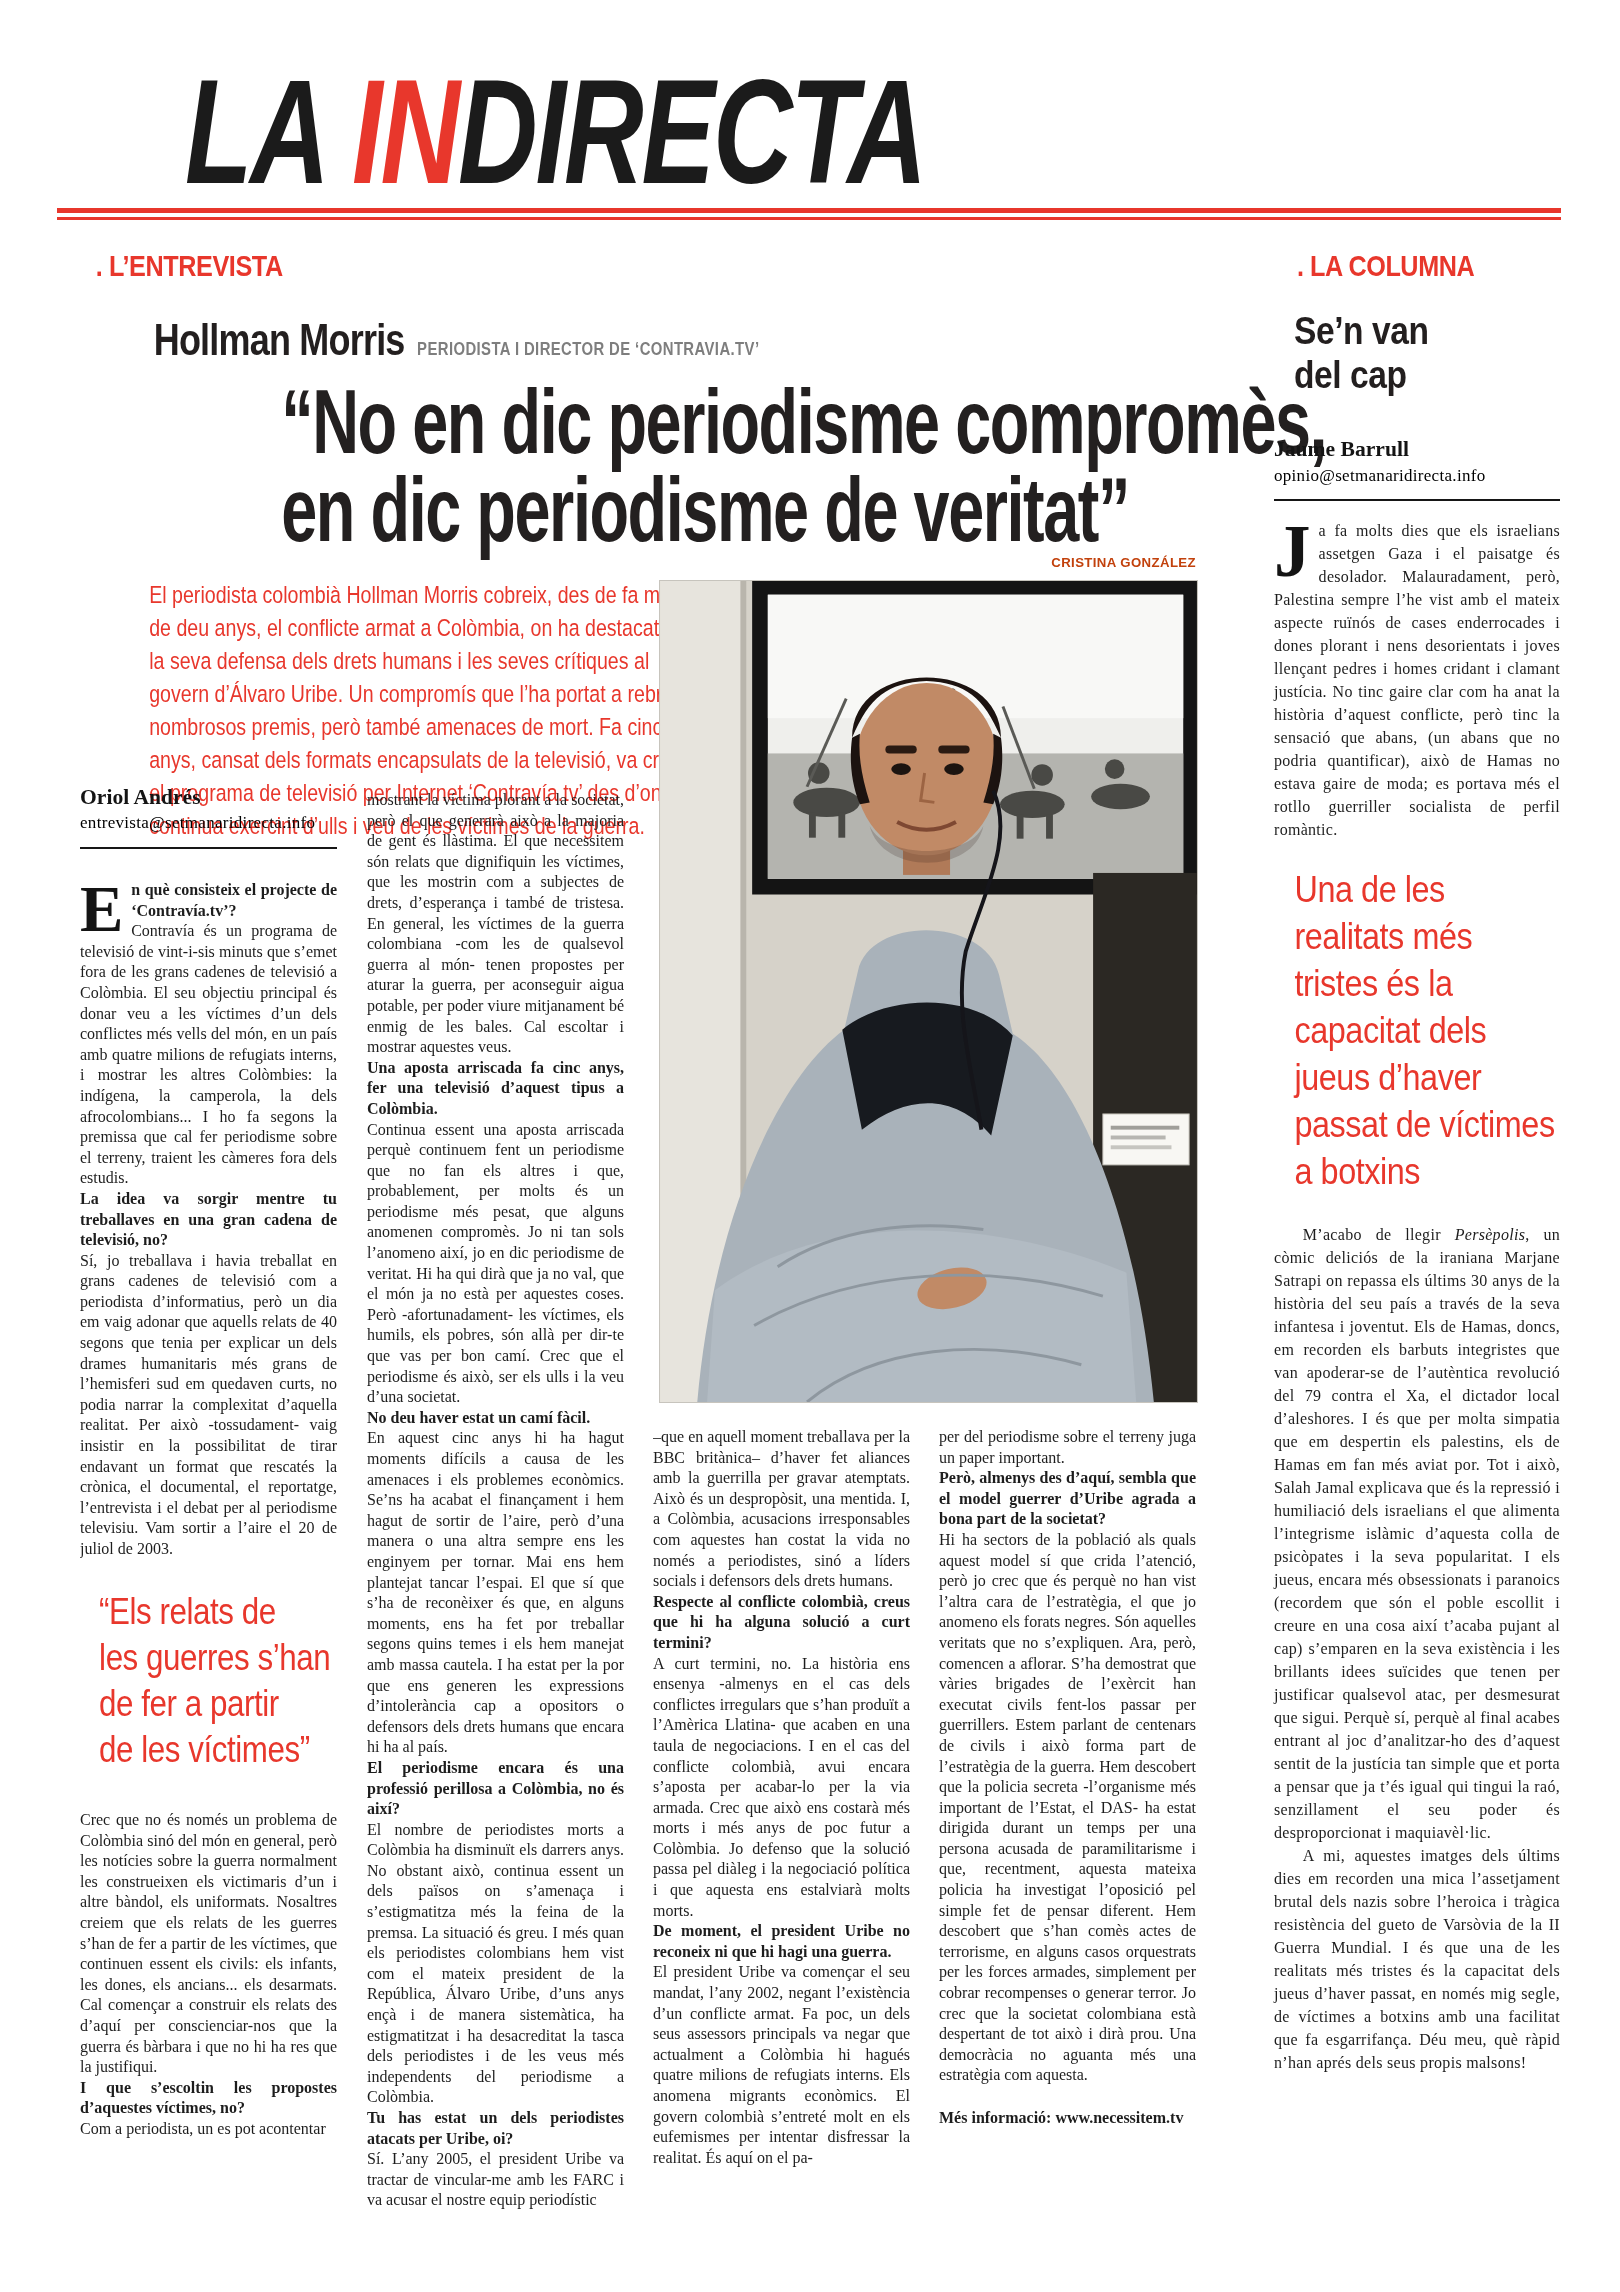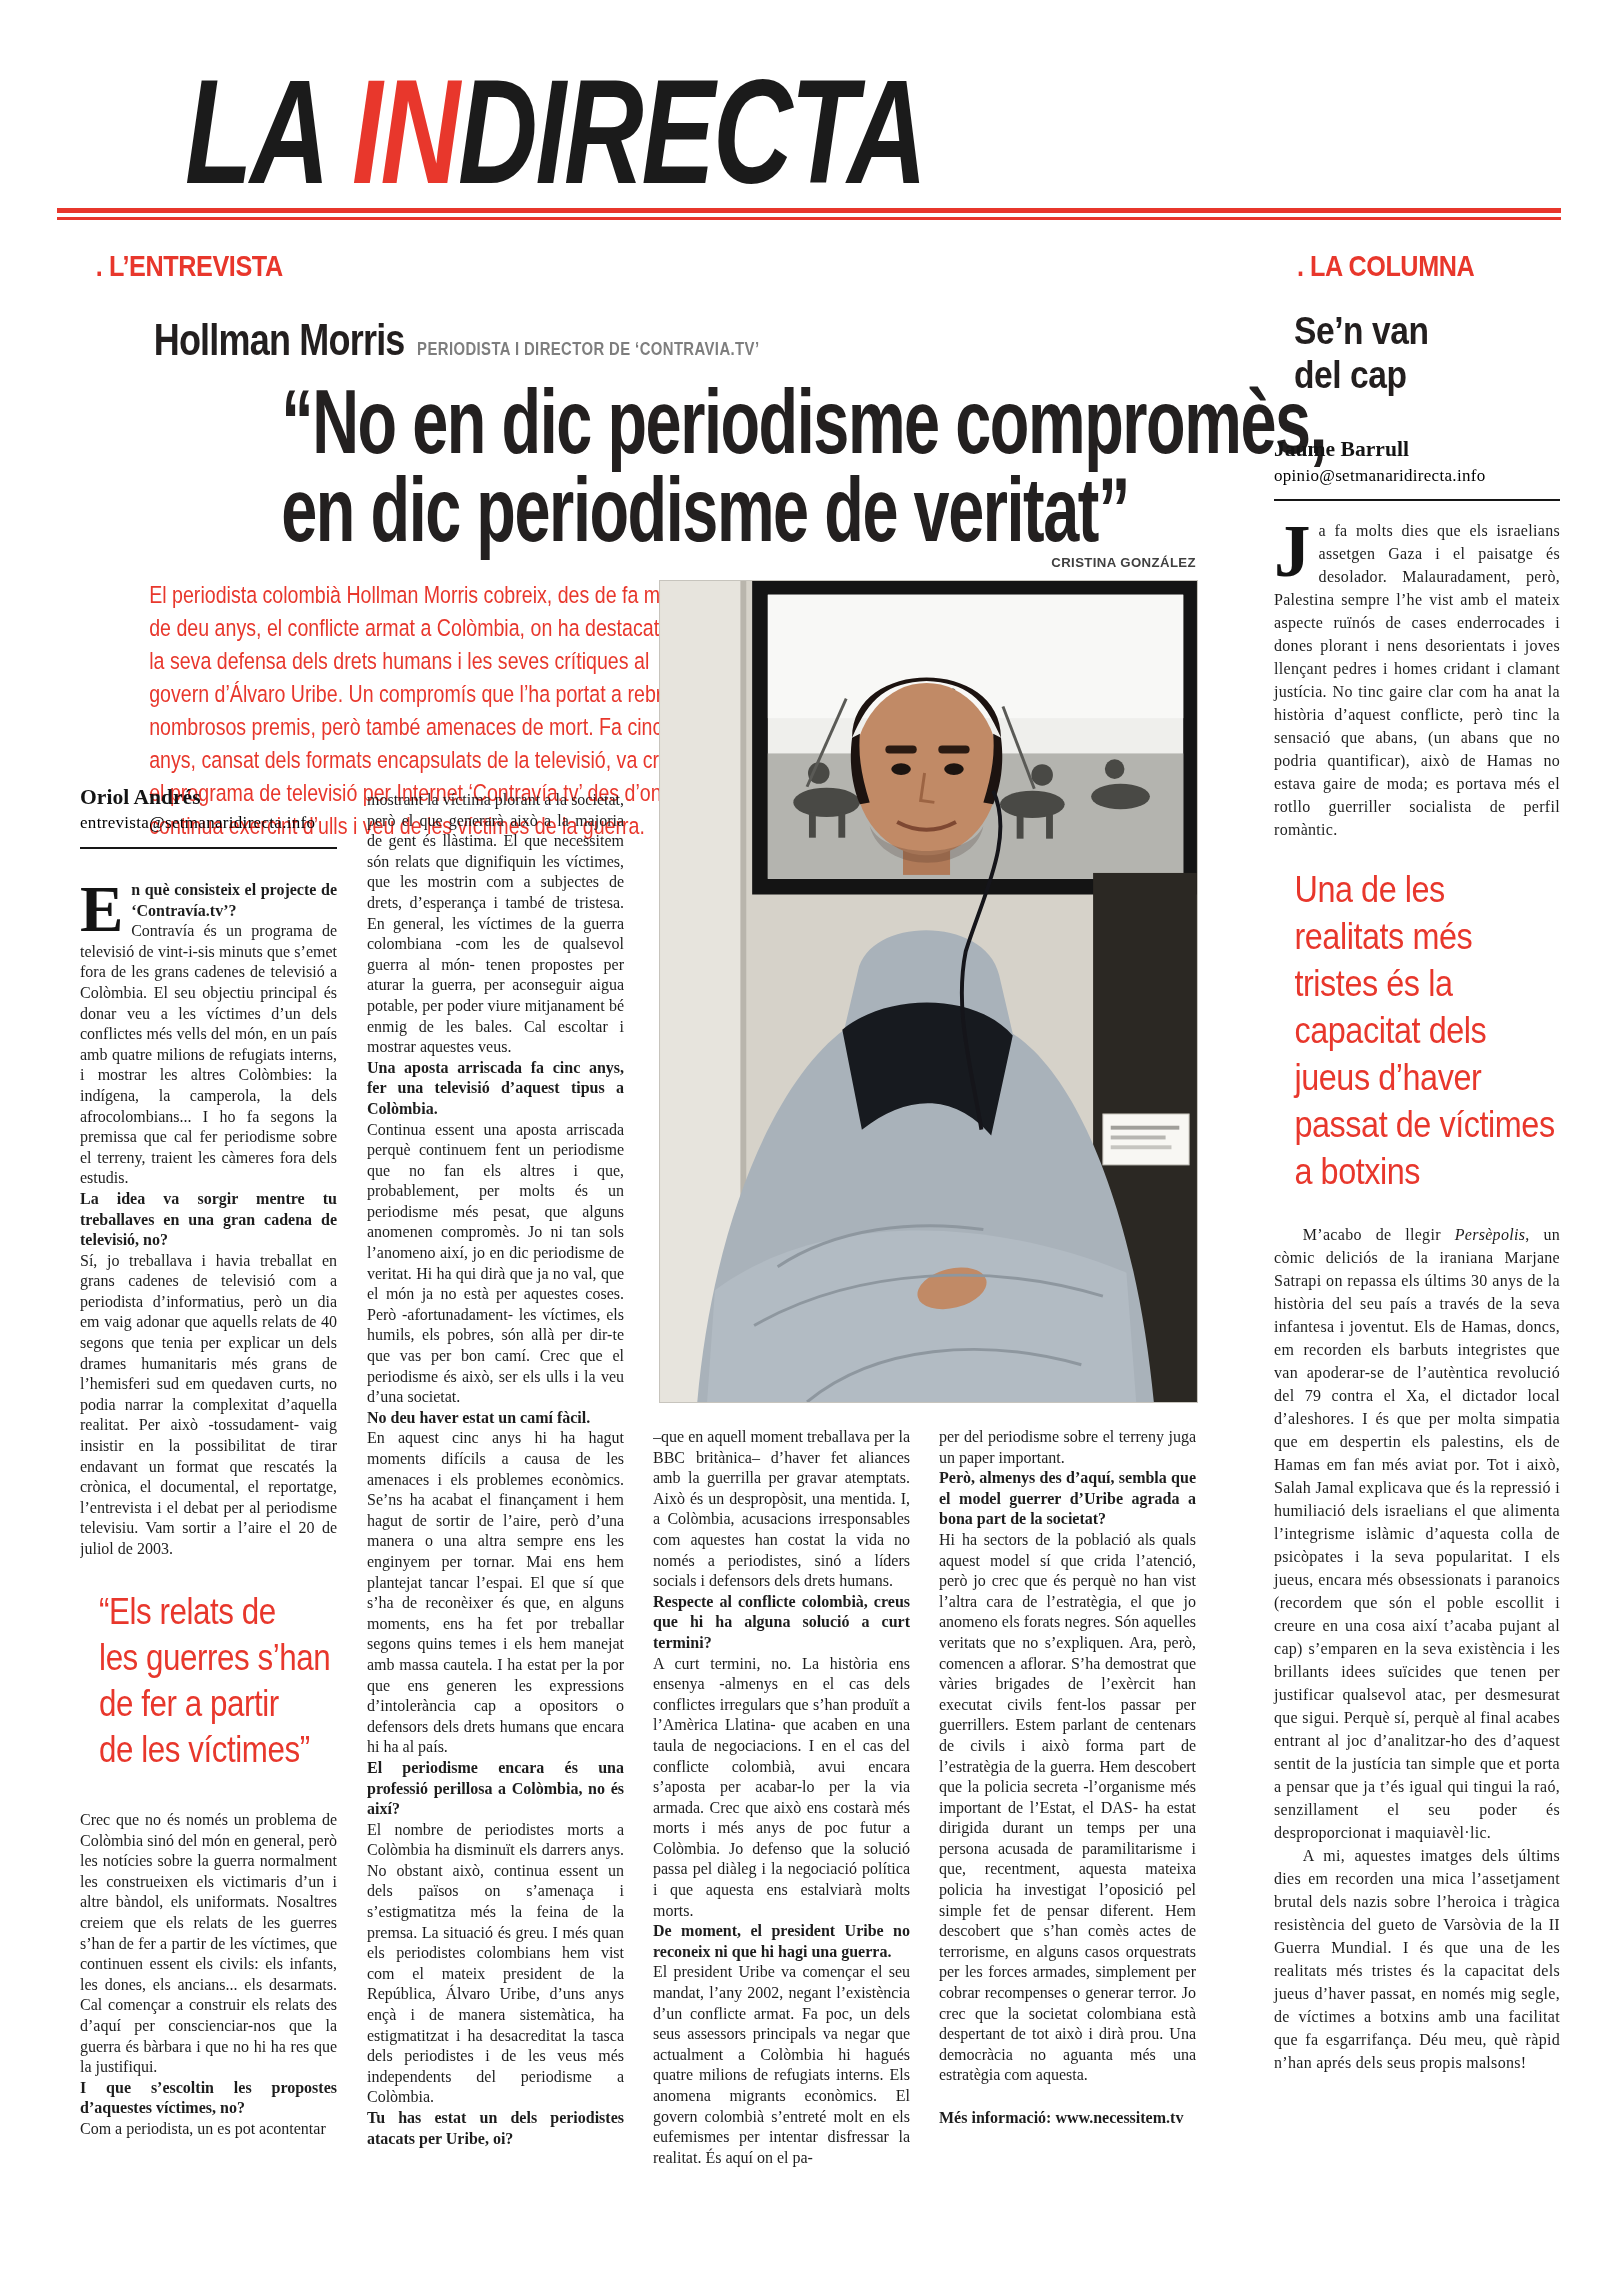--- a/index.html
+++ b/index.html
@@ -30,21 +30,21 @@
   #person-role{font-weight:700;font-size:18.6px;letter-spacing:0.5px;color:#7e7e7e;margin-left:15.7px;}
   #headline-inner{
     font-weight:700;font-size:90px;line-height:88px;letter-spacing:-2px;
     color:#232020;white-space:nowrap;transform:scaleX(.72);
   }
   #intro-inner{
     width:692px;transform:scaleX(.8);
     font-size:24.5px;line-height:33px;color:#e8372c;letter-spacing:0;
   }
   #photo-credit{
-    font-weight:700;font-size:13.2px;letter-spacing:0.4px;color:#404040;text-align:right;
+    font-weight:700;font-size:13.2px;letter-spacing:0.4px;color:#c2410c;text-align:right;
   }
 
   
   .byline{font-family:"Liberation Serif",serif;border-bottom:2px solid #161616;padding-bottom:11.8px;}
   .byline-name{font-weight:700;font-size:21.6px;line-height:27.4px;color:#141414;}
   .byline-email{font-size:17px;line-height:23.5px;letter-spacing:0.3px;color:#000000;}
 
   
   .body-col{
     font-family:"Liberation Serif",serif;font-size:16px;line-height:20.6px;
@@ -220,20 +220,21 @@
 
   <div class="abs body-col" style="left:367px;top:790px;width:257px;height:1476px;">
     <p>mostrant la víctima plorant a la societat, però el que generarà això a la majoria de gent és llàstima. El que necessitem són relats que dignifiquin les víctimes, que les mostrin com a subjectes de drets, d’esperança i també de tristesa. En general, les víctimes de la guerra colombiana -com les de qualsevol guerra al món- tenen propostes per aturar la guerra, per aconseguir aigua potable, per poder viure mitjanament bé enmig de les bales. Cal escoltar i mostrar aquestes veus.</p>
     <p class="q">Una aposta arriscada fa cinc anys, fer una televisió d’aquest tipus a Colòmbia.</p>
     <p>Continua essent una aposta arriscada perquè continuem fent un periodisme que no fan els altres i que, probablement, per molts és un periodisme més pesat, que alguns anomenen compromès. Jo ni tan sols l’anomeno així, jo en dic periodisme de veritat. Hi ha qui dirà que ja no val, que el món ja no està per aquestes coses. Però -afortunadament- les víctimes, els humils, els pobres, són allà per dir-te que vas per bon camí. Crec que el periodisme és això, ser els ulls i la veu d’una societat.</p>
     <p class="q">No deu haver estat un camí fàcil.</p>
     <p>En aquest cinc anys hi ha hagut moments difícils a causa de les amenaces i els problemes econòmics. Se’ns ha acabat el finançament i hem hagut de sortir de l’aire, però d’una manera o una altra sempre ens les enginyem per tornar. Mai ens hem plantejat tancar l’espai. El que sí que s’ha de reconèixer és que, en alguns moments, ens ha fet por treballar segons quins temes i els hem manejat amb massa cautela. I ha estat per la por que ens generen les expressions d’intolerància cap a opositors o defensors dels drets humans que encara hi ha al país.</p>
     <p class="q">El periodisme encara és una professió perillosa a Colòmbia, no és així?</p>
     <p>El nombre de periodistes morts a Colòmbia ha disminuït els darrers anys. No obstant això, continua essent un dels països on s’amenaça i s’estigmatitza més la feina de la premsa. La situació és greu. I més quan els periodistes colombians hem vist com el mateix president de la República, Álvaro Uribe, d’uns anys ençà i de manera sistemàtica, ha estigmatitzat i ha desacreditat la tasca dels periodistes i de les veus més independents del periodisme a Colòmbia.</p>
     <p class="q">Tu has estat un dels periodistes atacats per Uribe, oi?</p>
+    <p>Sí. L’any 2005, el president Uribe va tractar de vincular-me amb les FARC i va acusar el nostre equip periodístic</p>
   </div>
 
   <div class="abs body-col" style="left:653px;top:1427px;width:257px;height:841px;">
     <p>–que en aquell moment treballava per la BBC britànica– d’haver fet aliances amb la guerrilla per gravar atemptats. Això és un despropòsit, una mentida. I, a Colòmbia, acusacions irresponsables com aquestes han costat la vida no només a periodistes, sinó a líders socials i defensors dels drets humans.</p>
     <p class="q">Respecte al conflicte colombià, creus que hi ha alguna solució a curt termini?</p>
     <p>A curt termini, no. La història ens ensenya -almenys en el cas dels conflictes irregulars que s’han produït a l’Amèrica Llatina- que acaben en una taula de negociacions. I en el cas del conflicte colombià, avui encara s’aposta per acabar-lo per la via armada. Crec que això ens costarà més morts i més anys de poc futur a Colòmbia. Jo defenso que la solució passa pel diàleg i la negociació política i que aquesta ens estalviarà molts morts.</p>
     <p class="q">De moment, el president Uribe no reconeix ni que hi hagi una guerra.</p>
     <p>El president Uribe va començar el seu mandat, l’any 2002, negant l’existència d’un conflicte armat. Fa poc, un dels seus assessors principals va negar que actualment a Colòmbia hi hagués quatre milions de refugiats interns. Els anomena migrants econòmics. El govern colombià s’entreté molt en els eufemismes per intentar disfressar la realitat. És aquí on el pa-</p>
   </div>
 

